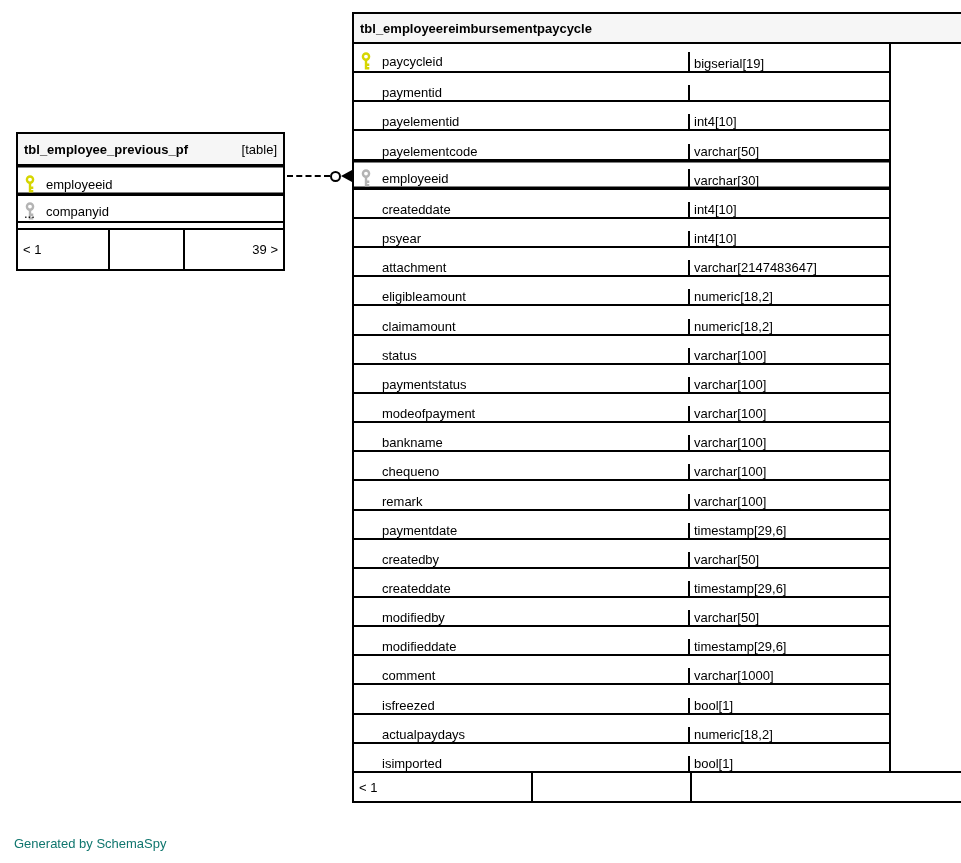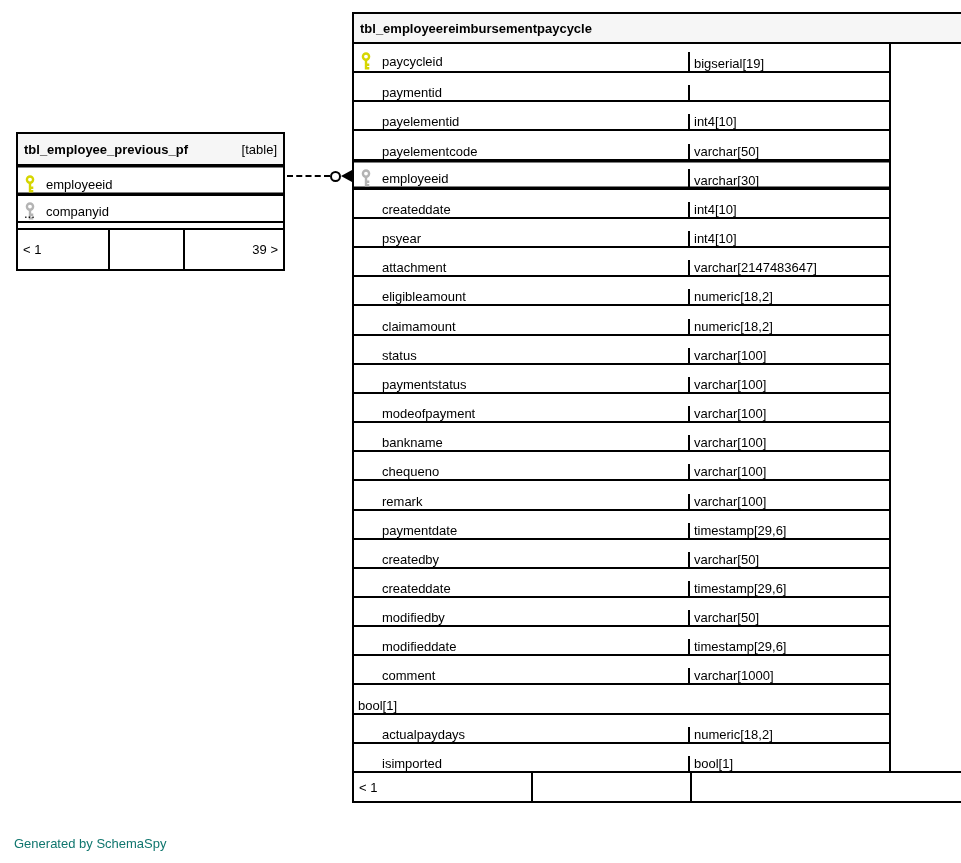--- a/index.html
+++ b/index.html
@@ -250,20 +250,24 @@
             <div class="cell type">timestamp[29,6]</div>
           </div>
           <div class="trow">
             <div class="cell name">
               <span class="keyicon"></span>
               <span>comment</span>
             </div>
             <div class="cell type">varchar[1000]</div>
           </div>
           <div class="trow">
+            <div class="cell name">
+              <span class="keyicon"></span>
+              <span>isfreezed</span>
+            </div>
             <div class="cell type">bool[1]</div>
           </div>
           <div class="trow">
             <div class="cell name">
               <span class="keyicon"></span>
               <span>actualpaydays</span>
             </div>
             <div class="cell type">numeric[18,2]</div>
           </div>
           <div class="trow">

